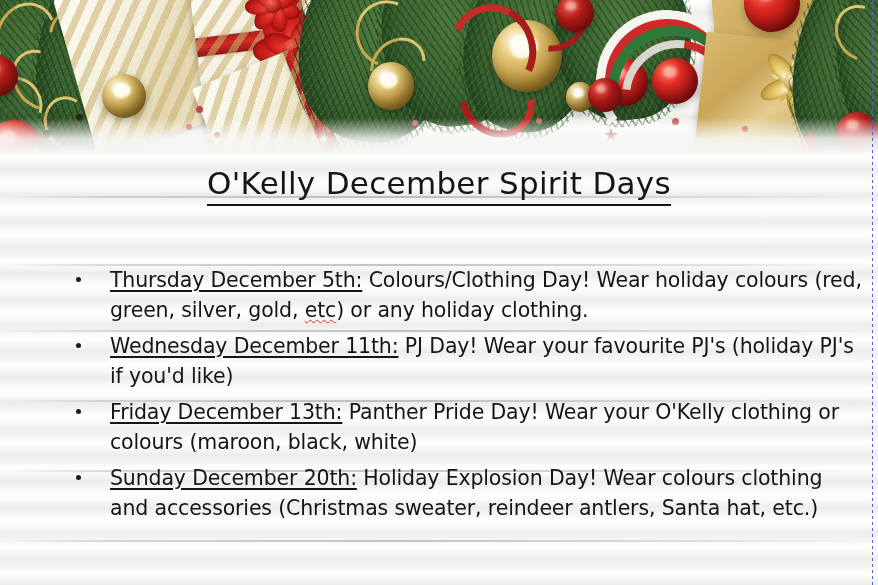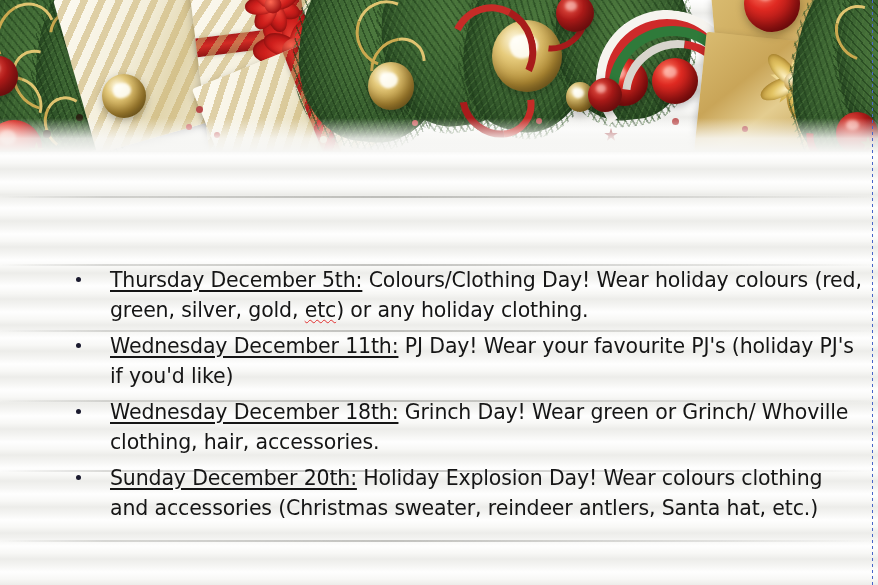--- a/index.html
+++ b/index.html
@@ -388,38 +388,41 @@
     <div class="deco star5" style="left:604px; top:128px; width:14px; height:14px; background:#a8484d;"></div>
     <div class="deco dot" style="left:672px; top:118px; width:7px; height:7px; background:#c05a5a;"></div>
     <div class="deco star5" style="left:860px; top:136px; width:16px; height:16px; background:#6a5a24;"></div>
     <div class="deco dot" style="left:742px; top:126px; width:6px; height:6px; background:#b85050;"></div>
     <div class="deco dot" style="left:536px; top:118px; width:6px; height:6px; background:#c46060;"></div>
     <div class="deco dot" style="left:320px; top:136px; width:7px; height:7px; background:#dcd0a8;"></div>
 
     <div class="band-fade"></div>
   </div>
 
+  <div class="title">
+    <span class="title-text">O'Kelly December Spirit Days</span>
+  </div>
 
   <ul class="spirit-list">
 
     <li class="spirit-item">
       <span class="bullet-dot"></span>
       <span class="item-date">Thursday December 5th:</span><span class="item-desc"> Colours/Clothing Day! Wear holiday colours (red, green, silver, gold, </span><span class="misspell">etc</span><span class="item-desc">) or any holiday clothing.</span>
     </li>
 
     <li class="spirit-item">
       <span class="bullet-dot"></span>
       <span class="item-date">Wednesday December 11th:</span><span class="item-desc"> PJ Day! Wear your favourite PJ's (holiday PJ's if you'd like)</span>
     </li>
 
-
     <li class="spirit-item">
       <span class="bullet-dot"></span>
-      <span class="item-date">Wednesday December 18th:</span><span class="item-desc"> Grinch Day! Wear green or Grinch/ Whoville clothing, hair, accessories.</span>
+      <span class="item-date">Friday December 13th:</span><span class="item-desc"> Panther Pride Day! Wear your O'Kelly clothing or colours (maroon, black, white)</span>
     </li>
+
 
     <li class="spirit-item">
       <span class="bullet-dot"></span>
       <span class="item-date">Sunday December 20th:</span><span class="item-desc"> Holiday Explosion Day! Wear colours clothing and accessories (Christmas sweater, reindeer antlers, Santa hat, etc.)</span>
     </li>
 
   </ul>
 
   <div class="edge-marker"></div>
 

